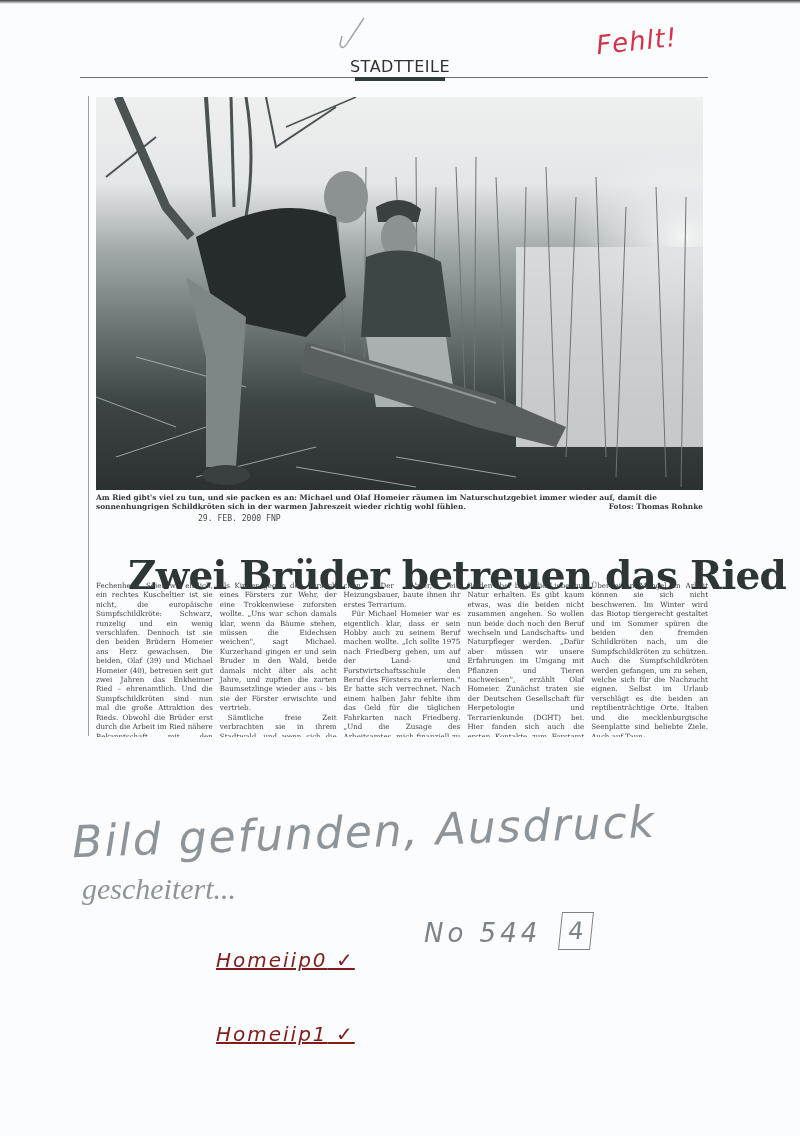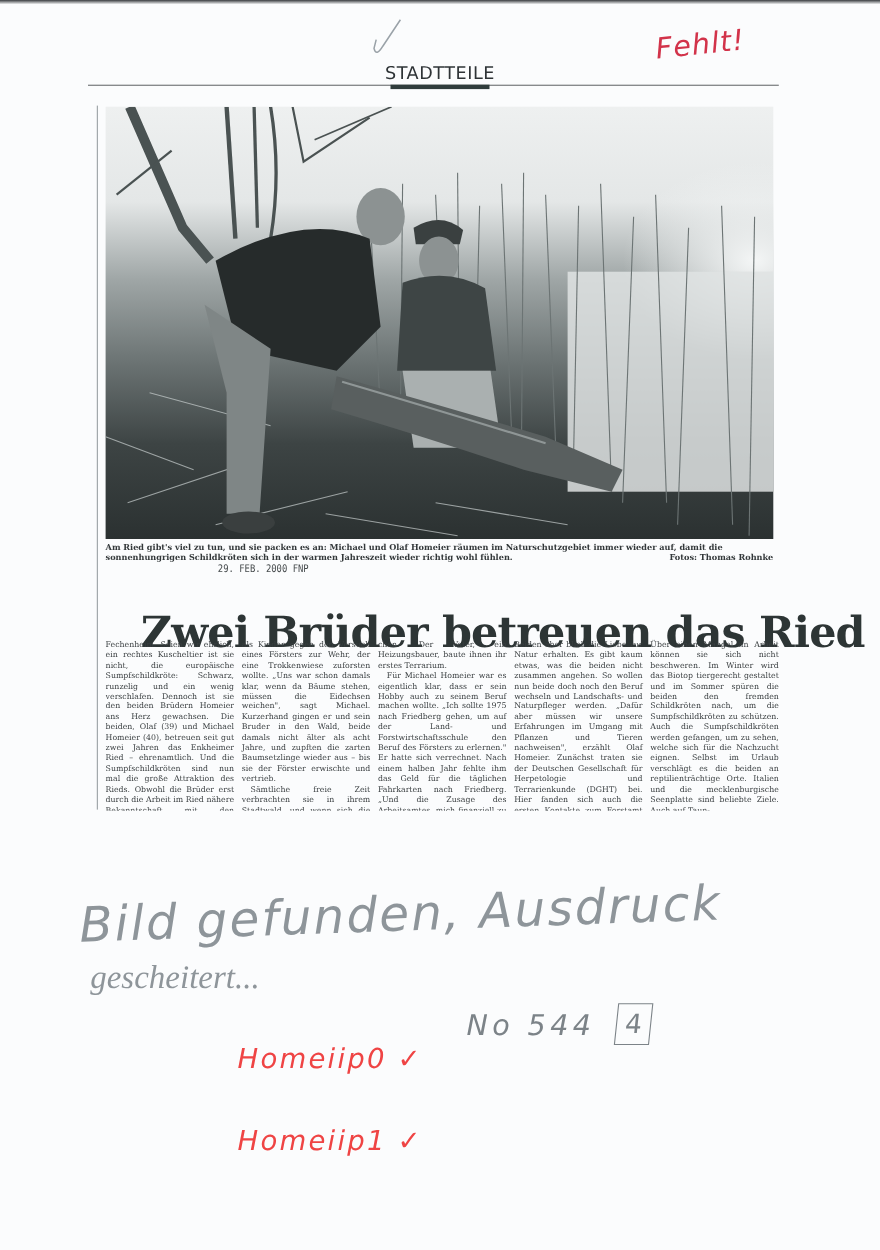--- a/index.html
+++ b/index.html
@@ -75,21 +75,21 @@
     }
     .hand-line1 { left: 72px; top: 806px; font-size: 44px; letter-spacing: 2px; transform: rotate(-2deg); }
     .hand-line2 { left: 82px; top: 872px; font-size: 30px; letter-spacing: 0px; font-family: Liberation Serif, serif; }
     .hand-no { left: 424px; top: 918px; font-size: 26px; letter-spacing: 4px; color: #7c8388; }
     .hand-box {
       position: absolute; left: 560px; top: 912px; width: 30px; height: 36px;
       border: 1.5px solid #7c8388; transform: skewX(-6deg);
       font-family: "DejaVu Sans", sans-serif; font-size: 24px; color: #7c8388;
       text-align: center; line-height: 36px;
     }
-    .hand-file { font-size: 25px; color: #ef4444; letter-spacing: 2px; }
+    .hand-file { font-size: 20px; color: #7f1d1d; letter-spacing: 2px; text-decoration: underline; }
     .hand-file1 { left: 216px; top: 948px; }
     .hand-file2 { left: 216px; top: 982px; margin-top: 40px; }
   </style>
 </head>
 <body>
 
 <div class="top-shadow"></div>
 
 <svg class="pencil-check" viewBox="0 0 30 38">
   <path d="M28 2 L12 26 Q6 36 4 28 L6 20" fill="none" stroke="#9aa2a8" stroke-width="1.4"></path>

